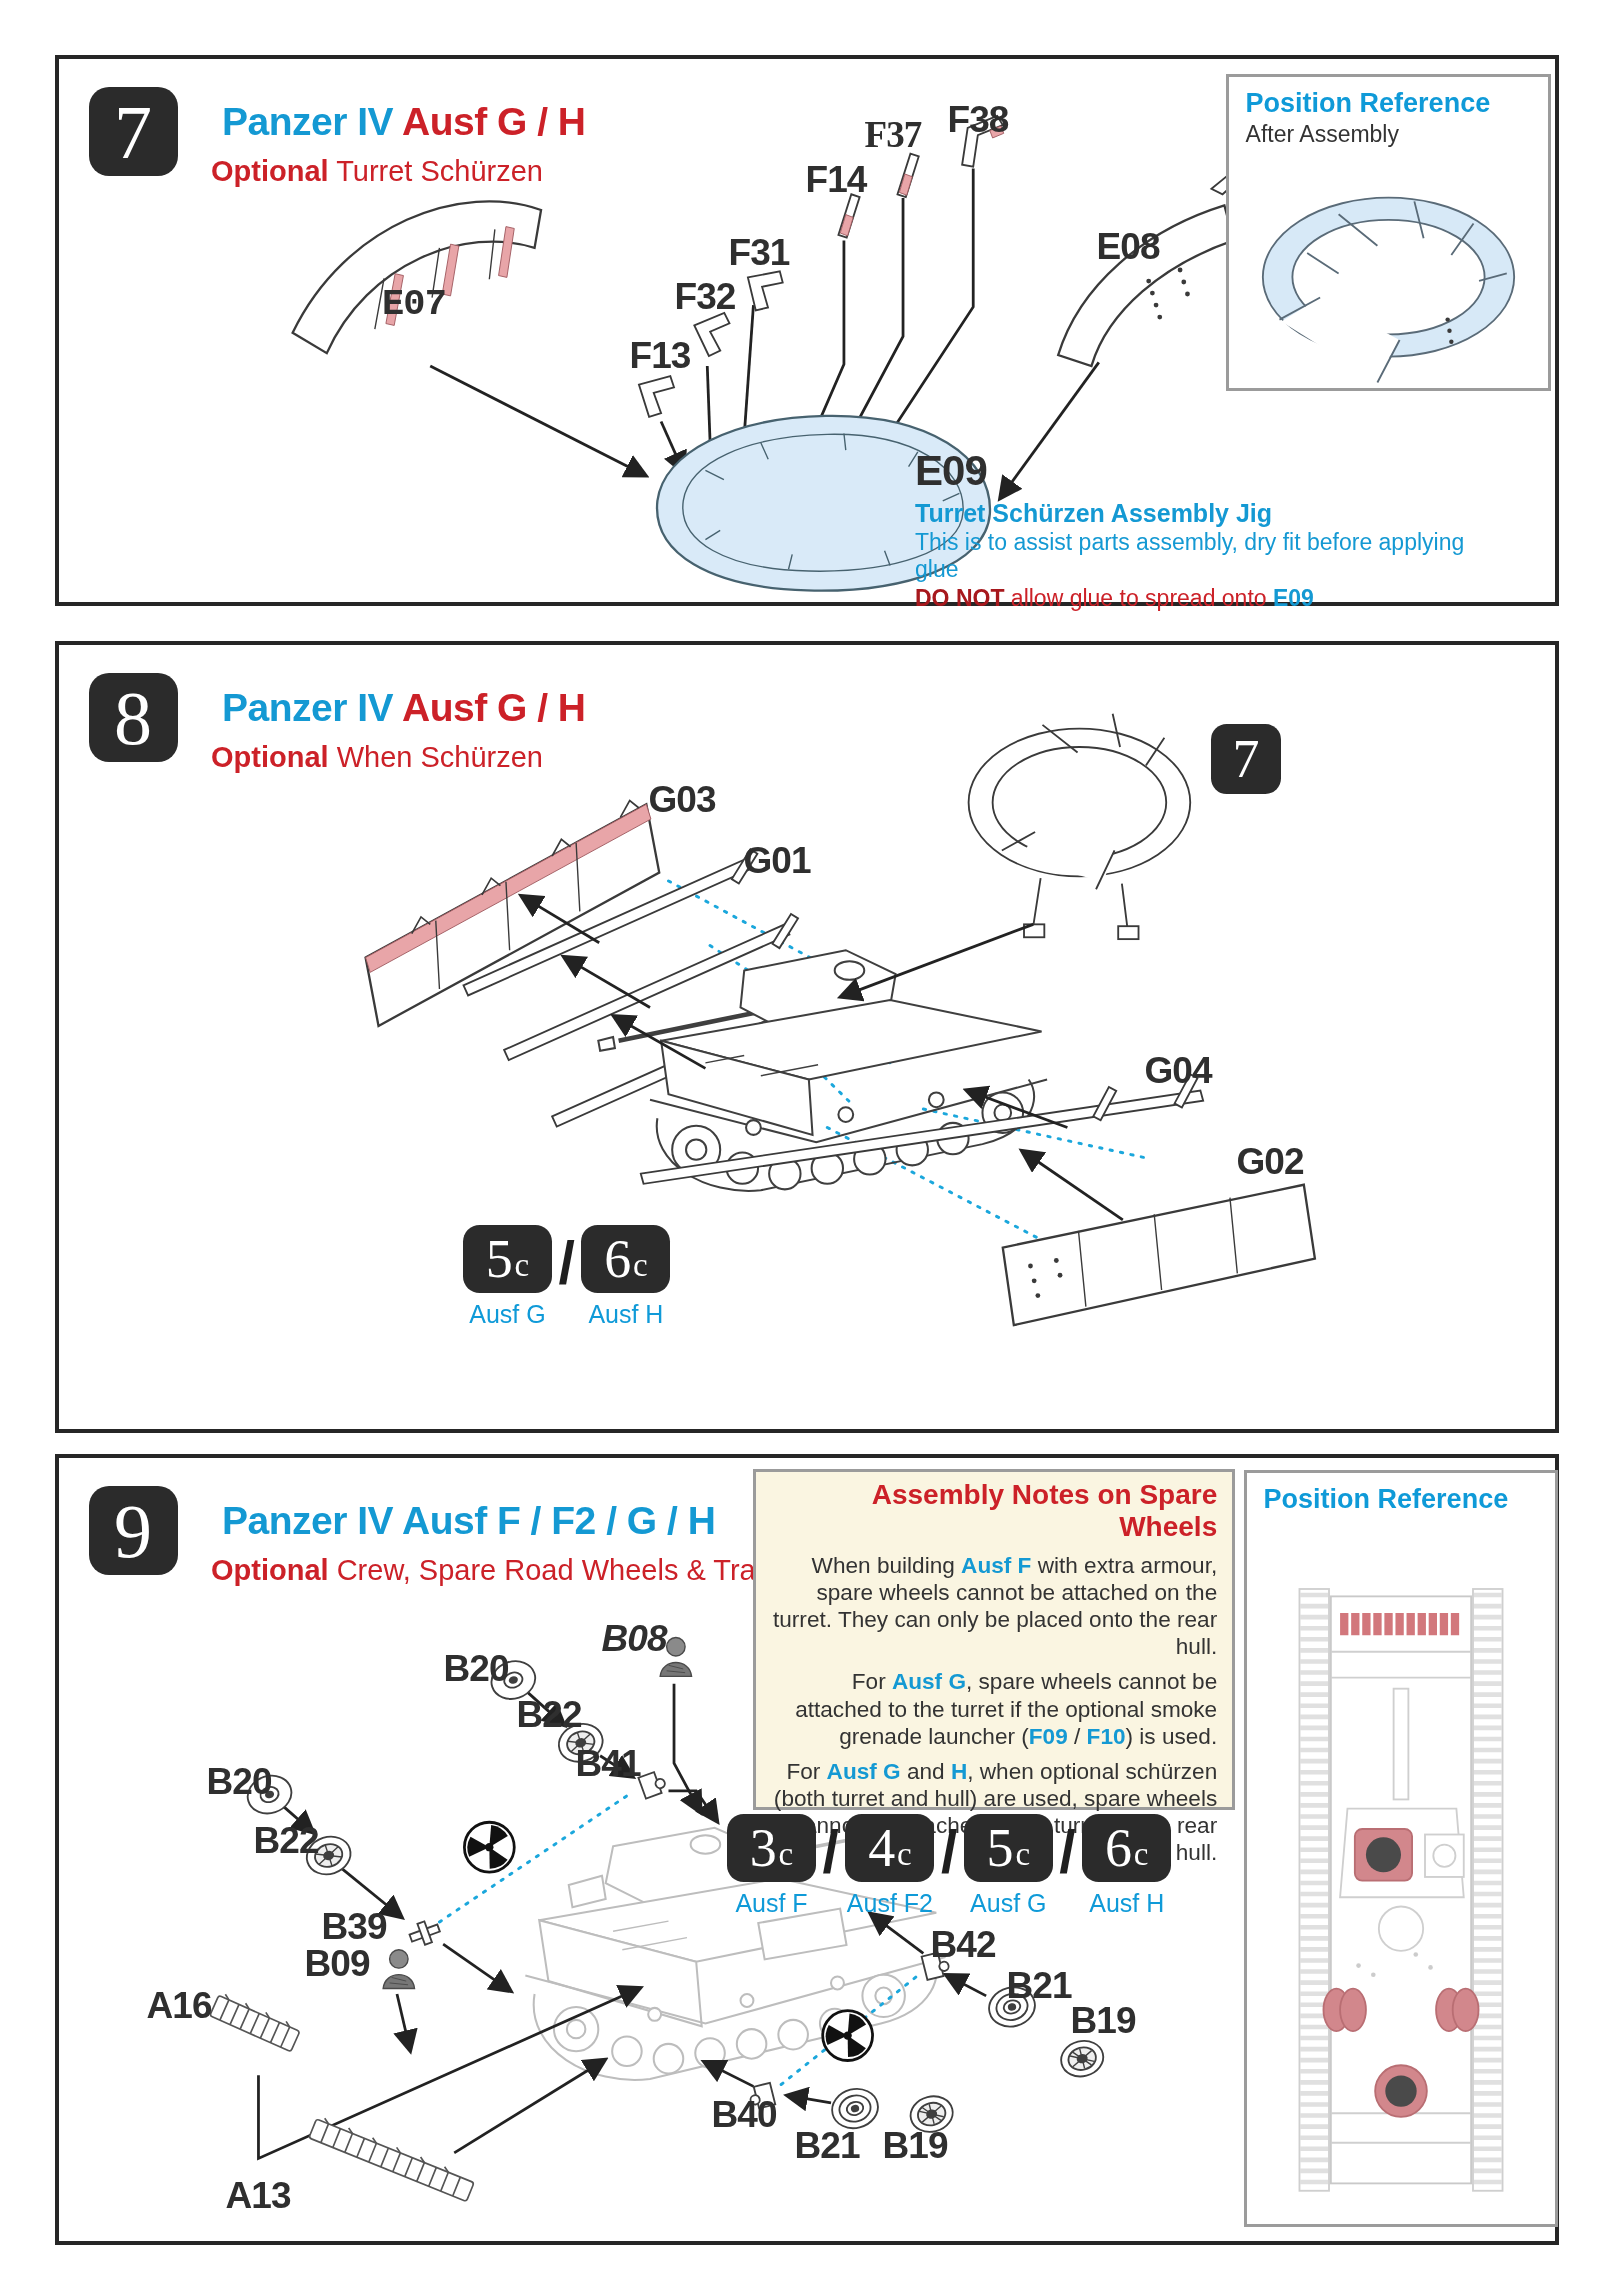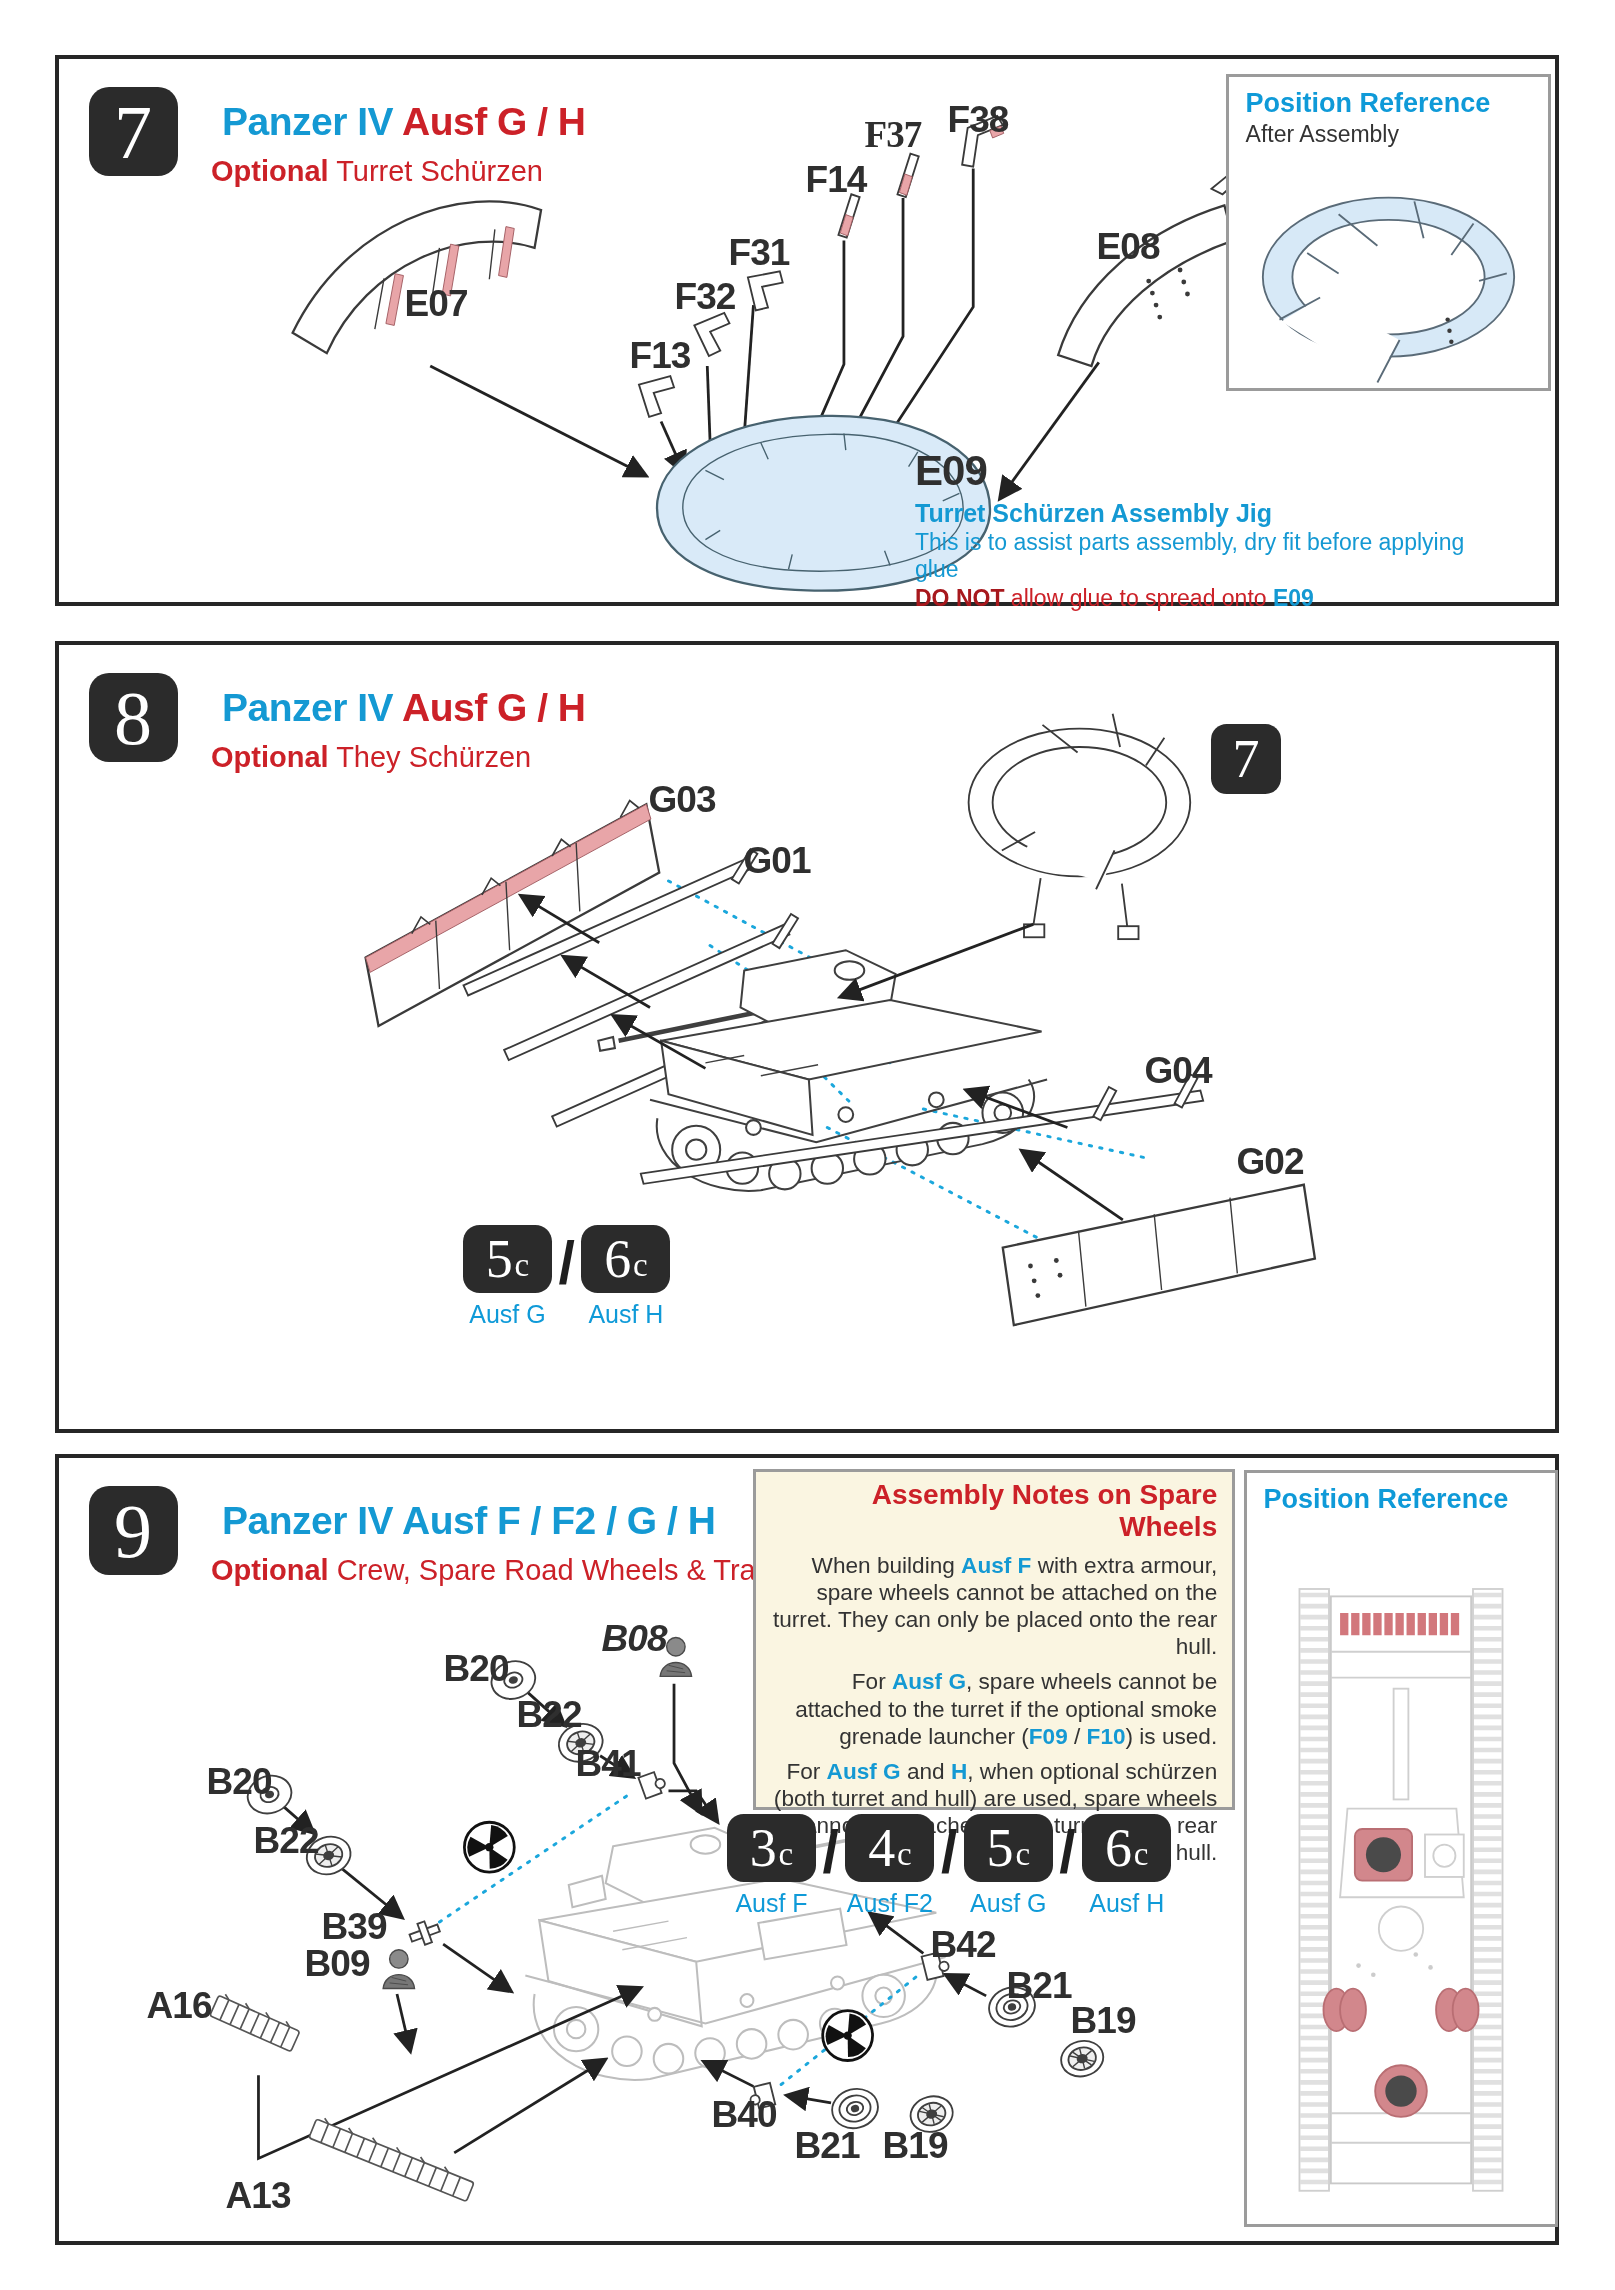--- a/index.html
+++ b/index.html
@@ -119,21 +119,21 @@
       </g>
     </svg>
     <div class="step-badge">
         <span>7</span>
       </div>
     <div class="step-head">
       <h2 class="title"><span class="run-blue">Panzer IV </span><span class="run-red">Ausf G / H</span></h2>
       <div class="subtitle"><span class="run-redb">Optional</span><span class="run-red"> Turret Schürzen</span></div>
     </div>
     <div class="labels">
-        <div class="part-label" style="left: 377px; top: 245px;">E07</div>
+        <div class="part-label" style="left: 355px; top: 245px; font-family: Liberation Mono, monospace;">E07</div>
         <div class="part-label" style="left: 601px; top: 297px;">F13</div>
         <div class="part-label" style="left: 646px; top: 238px;">F32</div>
         <div class="part-label" style="left: 700px; top: 194px;">F31</div>
         <div class="part-label" style="left: 777px; top: 121px;">F14</div>
         <div class="part-label" style="left: 834px; top: 75px; font-family: Liberation Serif, serif;">F37</div>
         <div class="part-label" style="left: 919px; top: 61px;">F38</div>
         <div class="part-label" style="left: 1069px; top: 188px;">E08</div>
       </div>
     <div class="e09-note">
       <div class="e09-label">E09</div>
@@ -249,21 +249,21 @@
         <path d="M700,458 L602,402"></path>
         <path d="M1092,522 L984,482"></path>
         <path d="M1152,622 L1044,548"></path>
       </g>
     </svg>
     <div class="step-badge">
         <span>8</span>
       </div>
     <div class="step-head">
       <h2 class="title"><span class="run-blue">Panzer IV </span><span class="run-red">Ausf G / H</span></h2>
-      <div class="subtitle"><span class="run-redb">Optional</span><span class="run-red"> They Schürzen</span></div>
+      <div class="subtitle"><span class="run-redb">Optional</span><span class="run-red"> When Schürzen</span></div>
     </div>
     <div class="ref-badge">
         <span>7</span>
       </div>
     <div class="labels">
         <div class="part-label" style="left: 623px; top: 155px;">G03</div>
         <div class="part-label" style="left: 718px; top: 216px;">G01</div>
         <div class="part-label" style="left: 1119px; top: 426px;">G04</div>
         <div class="part-label" style="left: 1211px; top: 517px;">G02</div>
       </div>

